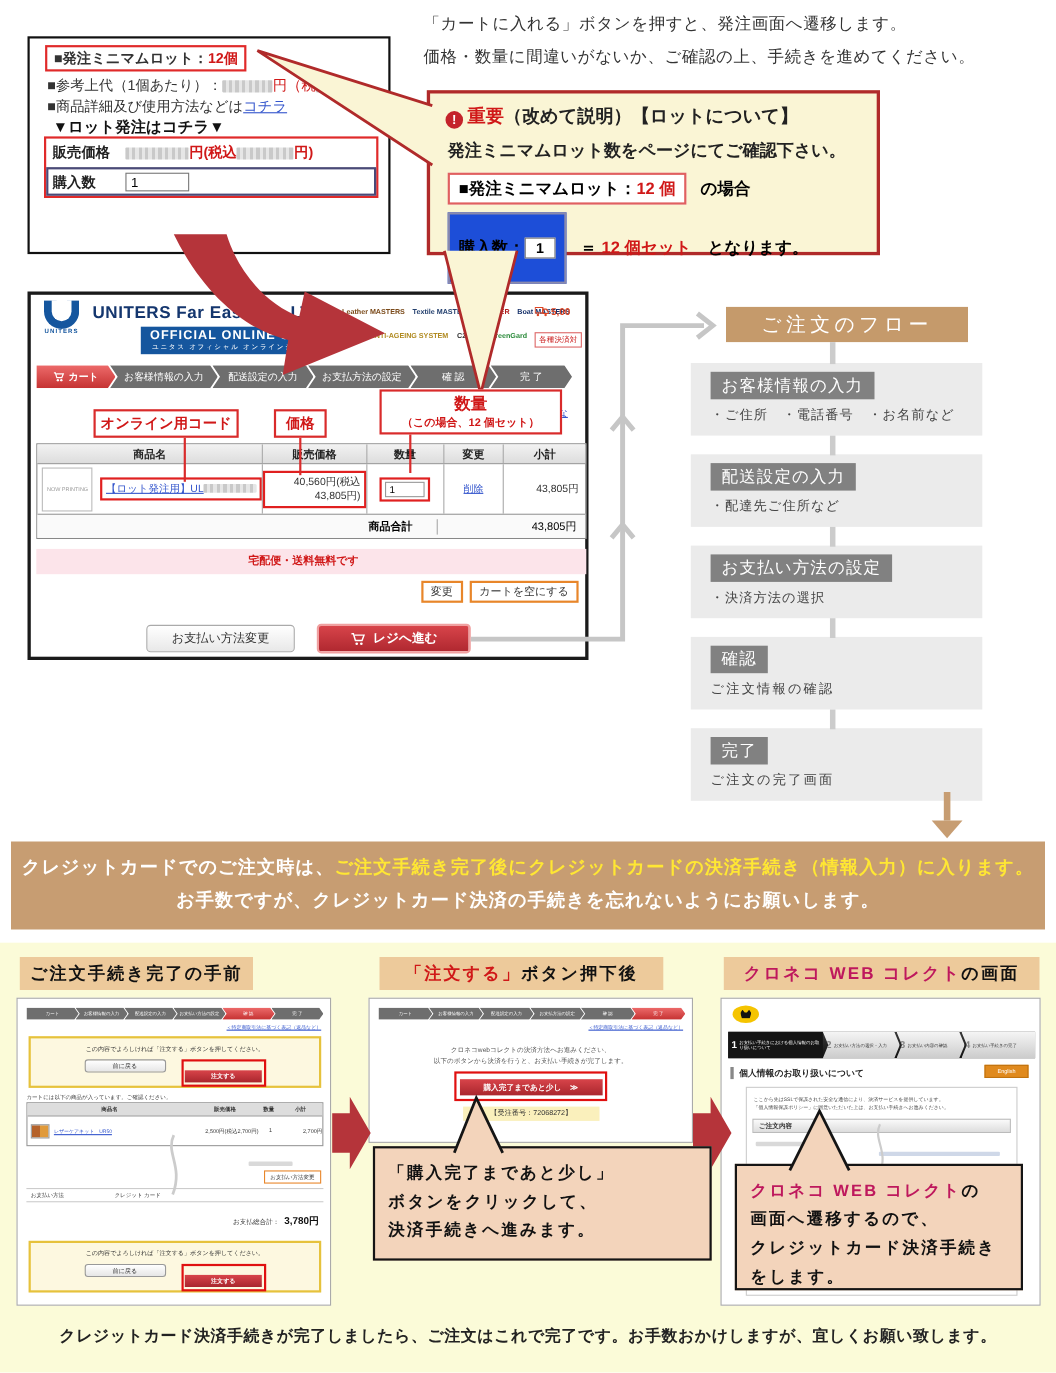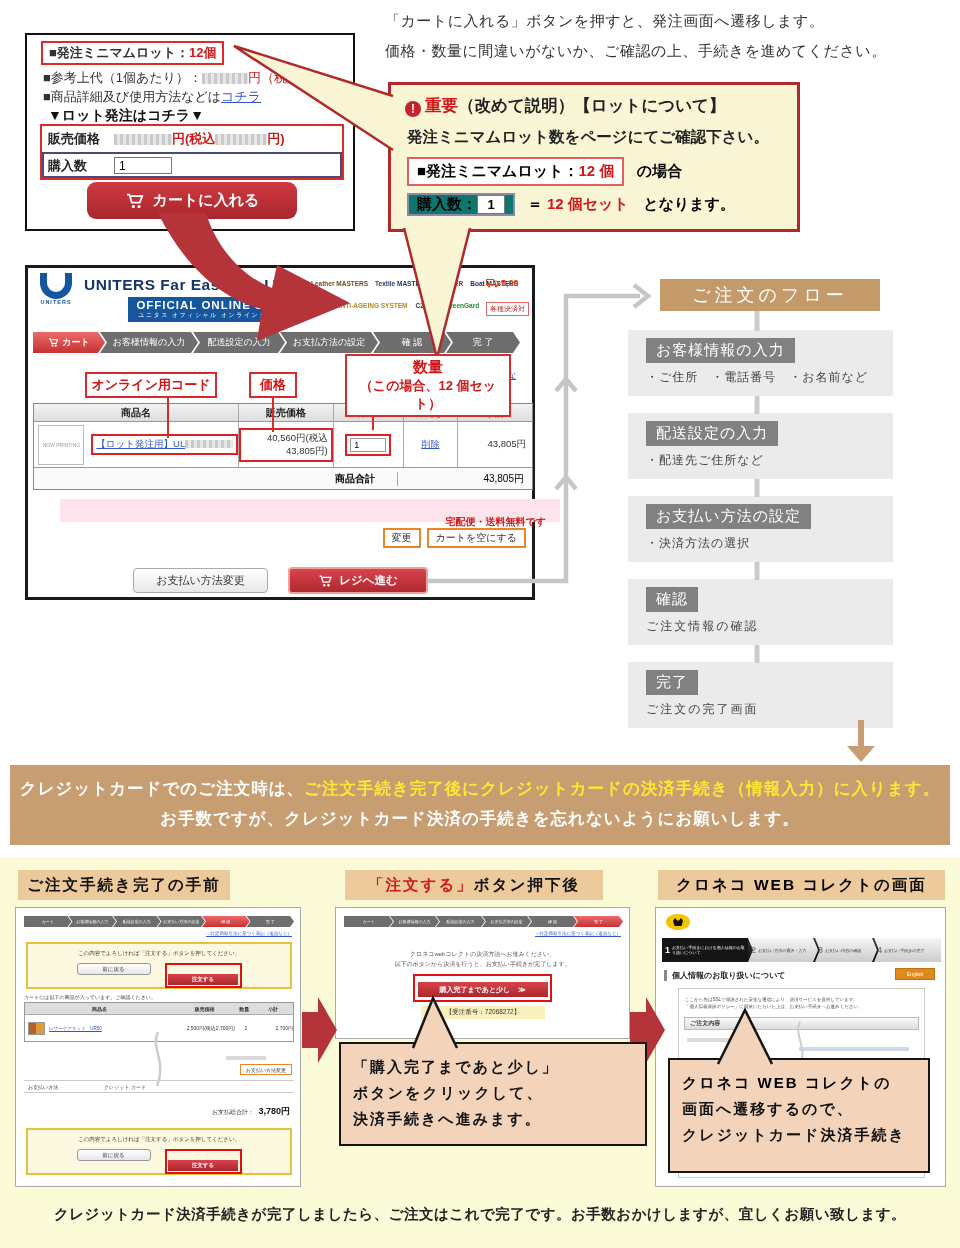--- a/index.html
+++ b/index.html
@@ -29,21 +29,21 @@
 
   
   .intro { font-size:15px; color:#333; letter-spacing:0.5px; }
 
   
   .impbox { left:388px; top:82px; width:412px; height:150px; background:#faf5d5; border:3px solid #b02a2a; }
   .impttl { font-size:16.5px; font-weight:bold; color:#222; }
   .bang { display:inline-flex; width:16px; height:16px; border-radius:50%; background:#c4232b; color:#fff;
           font-size:12px; align-items:center; justify-content:center; vertical-align:-2px; margin-right:4px; font-weight:bold;}
   .lotbox { display:inline-block; background:#fff; border:2px solid #e06060; padding:3px 8px; font-weight:bold; font-size:15px; }
-  .qtybox { display:inline-block; background:#0f766e; border:2px solid #8a8aae; padding:0 8px; font-weight:bold; font-size:15px; }
+  .qtybox { display:inline-block; background:#1d4ed8; border:2px solid #8a8aae; padding:21px 8px; font-weight:bold; font-size:15px; }
   .minibox { display:inline-block; border:1.5px solid #777; background:#fff; width:28px; text-align:center; font-size:13px; padding:1px 0; }
 
   
   .shop { left:25px; top:265px; width:510px; height:335px; border:3px solid #1a1a1a; background:#fff; }
   .ulogo { width:32px; height:26px; border:7px solid #15569e; border-top:none; border-radius:0 0 16px 16px; }
   .ulogocap { font-size:5.5px; font-weight:bold; color:#15569e; letter-spacing:1px; text-align:center; }
   .company { font-size:15.5px; font-weight:bold; color:#14366e; letter-spacing:0.5px; }
   .bluebanner { background:#15569e; color:#fff; text-align:center; padding:2px 4px; }
   .bluebanner .l1 { font-size:11.5px; font-weight:bold; letter-spacing:1px; }
   .bluebanner .l2 { font-size:6px; letter-spacing:1.5px; }
@@ -57,21 +57,21 @@
   .stable { border:1.5px solid #888; }
   .stable .hrow { display:flex; background:linear-gradient(#f2f2f2,#ddd); border-bottom:1px solid #999;
                   font-size:10px; font-weight:bold; color:#222; }
   .stable .hrow div, .stable .drow > div { display:flex; align-items:center; justify-content:center; }
   .stable .drow { display:flex; font-size:9.5px; color:#333; }
   .cellb { border-left:1px solid #aaa; }
   .redcell { border:2px solid #e02020; padding:2px 3px; }
   .thumb { width:46px; height:40px; border:1px solid #bbb; display:flex; align-items:center; justify-content:center;
            font-size:5px; color:#999; text-align:center; }
   .totalrow { display:flex; border-top:1px solid #999; background:#fafafa; font-size:10px; height:22px; align-items:center; }
-  .pinkbar { background:#fce4ea; color:#d01818; font-size:10px; font-weight:bold; text-align:right; padding:16px 14px 0 0;margin-left:27px; }
+  .pinkbar { background:#fce4ea; color:#d01818; font-size:10px; font-weight:bold; text-align:center; padding:4px 14px 0 0; }
   .obtn { background:#fff; border:2px solid #e8862a; font-size:10px; color:#333; padding:1px 7px; cursor:pointer; }
   .wbtn { background:linear-gradient(#fff,#e8e8e8); border:1px solid #aaa; border-radius:4px; font-size:11px; color:#333; cursor:pointer; }
   .rbtn { background:linear-gradient(#d8444a,#b02830); border:2px solid #f0a0a0; border-radius:4px; color:#fff;
           font-size:11.5px; font-weight:bold; cursor:pointer; display:flex; align-items:center; justify-content:center; gap:6px; }
 
   
   .flowttl { left:660px; top:279px; width:220px; height:32px; background:#c59a6b; color:#fff; font-size:18px;
              letter-spacing:4px; display:flex; align-items:center; justify-content:center; }
   .step { left:628px; width:265px; height:66px; background:#ebebeb; padding:8px 0 0 18px; }
   .steplab { display:inline-block; background:#818181; color:#fff; font-size:15px; padding:3px 10px; letter-spacing:1px; }
@@ -100,21 +100,21 @@
   .ybox .btns { display:flex; justify-content:center; gap:14px; margin-top:6px; }
   .backbtn { width:74px; height:12px; background:linear-gradient(#fff,#e6e6e6); border:1px solid #999; border-radius:3px; font-size:5.5px; color:#333; }
   .orderwrap { border:2px solid #e01010; padding:1.5px; }
   .orderbtn { width:70px; height:11px; background:linear-gradient(#d8444a,#a9262d); border:none; color:#fff; font-size:5.5px; font-weight:bold; }
   .mtable { border:1px solid #999; font-size:5px; color:#333; }
   .mtable .mh { display:flex; background:#ddd; font-weight:bold; border-bottom:1px solid #aaa; height:12px; align-items:center; }
   .mtable .md { display:flex; height:26px; align-items:center; }
   .gbar { background:#d9d9d9; height:4px; border-radius:1px; }
   .callout { background:#f3d4bb; border:2.5px solid #151515; }
   .callout .line { font-size:15px; font-weight:bold; letter-spacing:2px; line-height:26px; color:#111; }
-  .green { color:#000000; }
+  .green { color:#be185d; }
   .stepbar { display:flex; background:linear-gradient(#3a3a3a,#111); height:24px; align-items:stretch; }
   .kstep { display:flex; align-items:center; gap:2px; font-size:4px; padding:0 3px; }
   .kstep .n { font-size:9px; font-weight:bold; }
   .footerline { position:absolute; left:0; top:1205px; width:960px; text-align:center; font-size:14.5px;
                 font-weight:bold; color:#222; letter-spacing:0.5px; }
 </style>
 </head>
 <body>
 
 <div class="canvas">
@@ -138,28 +138,20 @@
         <div class="lab">販売価格</div>
         <div class="red" style="font-weight:bold; font-size:13px;">
           <span class="blur" style="width:58px;"></span><span>円(税込</span><span class="blur" style="width:52px;"></span><span>円)</span>
         </div>
       </div>
       <div class="row navyrow">
         <div class="lab">購入数</div>
         <input class="qty-input" value="1" style="">
       </div>
     </div>
-    <button class="abs cartbtn">
-      <svg width="20" height="16" viewBox="0 0 24 20">
-          <path d="M2 2h3l3 10h10l3-8H7" fill="none" stroke="#fff" stroke-width="2.2"></path>
-          <circle cx="10" cy="17" r="2" fill="#fff"></circle>
-          <circle cx="17" cy="17" r="2" fill="#fff"></circle>
-        </svg>
-      <span>カートに入れる</span>
-    </button>
   </div>
 
   <div class="abs impbox z5">
     <div class="abs impttl" style="left:14px; top:10px;">
       <span class="bang">!</span><span class="red">重要</span><span>（改めて説明）【ロットについて】</span>
     </div>
     <div class="abs" style="left:16px; top:42px; font-size:15.5px; font-weight:bold; color:#222;">発注ミニマムロット数をページにてご確認下さい。</div>
     <div class="abs" style="left:16px; top:72px;">
       <span class="lotbox"><span>■発注ミニマムロット：</span><span class="red">12 個</span></span>
       <span style="font-size:15px; font-weight:bold; margin-left:8px;">の場合</span>
@@ -269,21 +261,21 @@
           <circle cx="17" cy="17" r="2" fill="#fff"></circle>
         </svg>
       <span>レジへ進む</span>
     </button>
   </div>
 
   <div class="abs lbl z7" style="left:85px; top:372px; width:132px; font-size:13px; padding:2px 0;">オンライン用コード</div>
   <div class="abs lbl z7" style="left:249px; top:372px; width:48px; font-size:13px; padding:2px 0;">価格</div>
   <div class="abs lbl z7" style="left:345px; top:354px; width:166px; padding:2px 0;">
     <div style="font-size:15px;">数量</div>
-    <div style="font-size:13px;">（この場合、12 個セット）</div>
+    <div style="font-size:10px;">（この場合、12 個セット）</div>
   </div>
 
   <div class="abs flowttl z1">ご注文のフロー</div>
 
   <div class="abs step z1" style="top:330px;">
     <span class="steplab">お客様情報の入力</span>
     <div class="stepdesc">・ご住所　・電話番号　・お名前など</div>
   </div>
   <div class="abs step z1" style="top:413px;">
     <span class="steplab">配送設定の入力</span>
@@ -434,20 +426,21 @@
       <div class="gbar" style="width:110px; margin:5px 0 0 120px; background:#cfd8e8;"></div>
       <div class="gbar" style="width:220px; margin:8px 0 0 8px;"></div>
       <div class="gbar" style="width:200px; margin:4px 0 0 8px;"></div>
     </div>
   </div>
 
   <div class="abs callout z7" style="left:668px; top:1058px; width:262px; height:115px; padding:10px 0 0 12px;">
     <div class="line"><span class="green">クロネコ WEB コレクト</span><span>の</span></div>
     <div class="line">画面へ遷移するので、</div>
     <div class="line">クレジットカード決済手続き</div>
+    <div class="line">をします。</div>
   </div>
 
   <div class="footerline z2">クレジットカード決済手続きが完了しましたら、ご注文はこれで完了です。お手数おかけしますが、宜しくお願い致します。</div>
 
   <svg class="svglayer z6" viewBox="0 0 960 1248">
 
     <path d="M 393,96 L 234,46 L 393,150" fill="#faf5d5" stroke="#b02a2a" stroke-width="2.5"></path>
 
     <path d="M 404,228 L 437,358 L 470,228" fill="#faf5d5" stroke="#b02a2a" stroke-width="2.5"></path>
 

